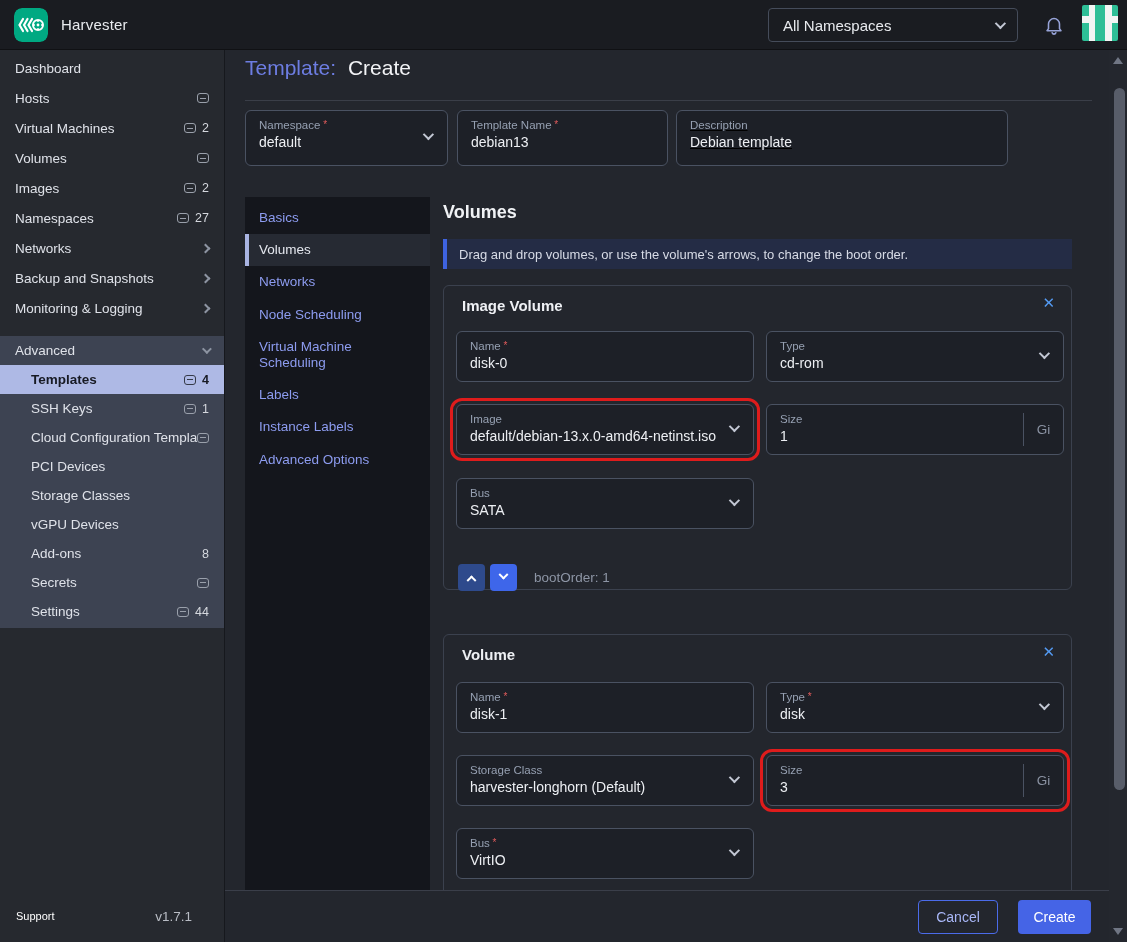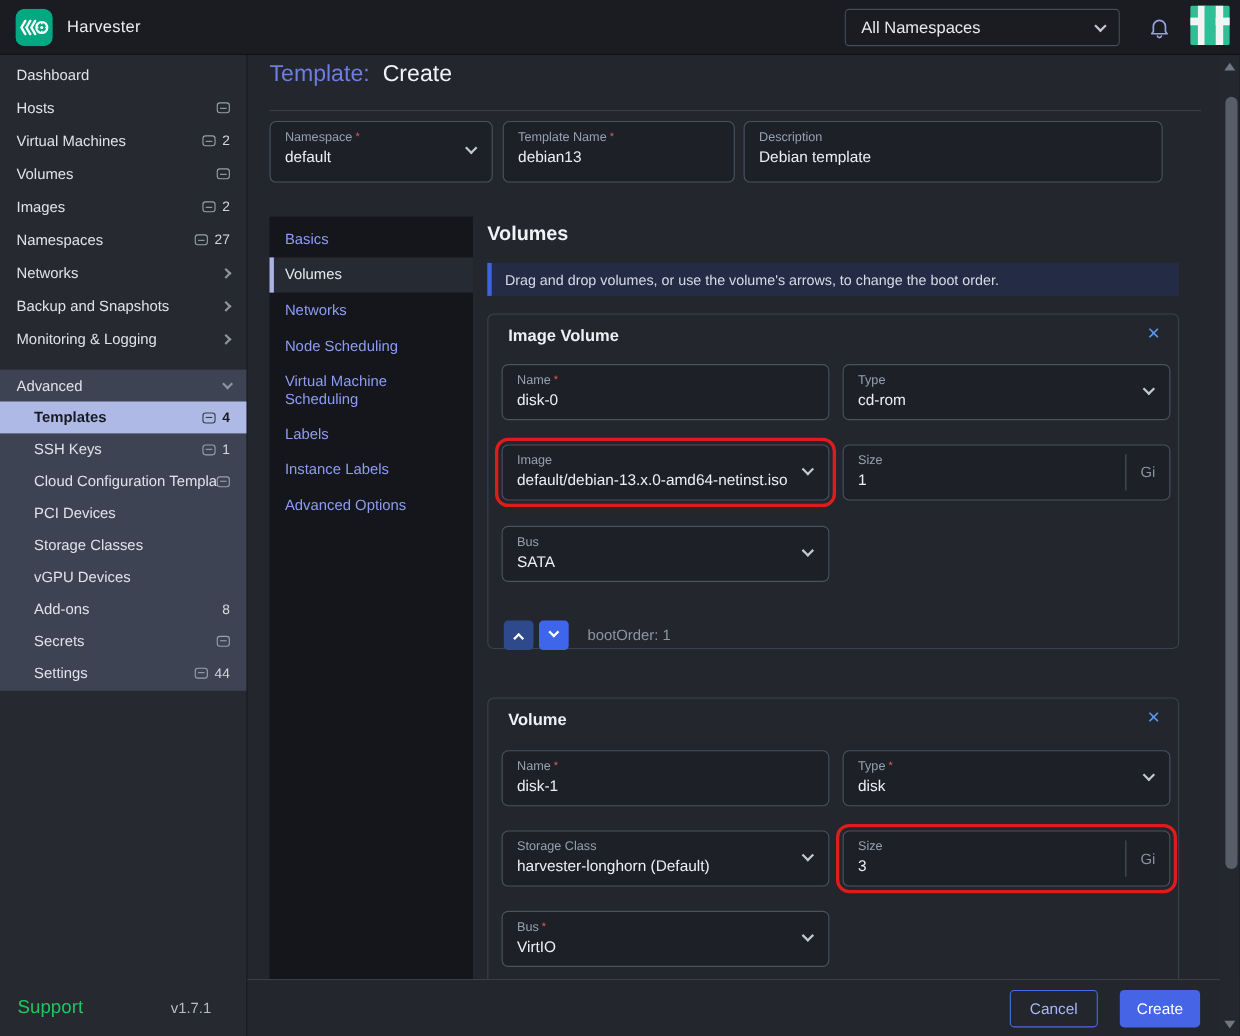--- a/index.html
+++ b/index.html
@@ -35,21 +35,21 @@
   .badge-icon::after { content:""; position:absolute; left:2px; right:2px; top:3.5px; height:1px; background:#9aa0ab; }
   .group { background:#3d4352; margin-top:13px; padding-bottom:2px; }
   .group .s-item { height:29px; }
   .group .child { padding-left:31px; }
   .s-item.selected { background:#aeb9e5; color:#171a23; font-weight:bold; }
   .s-item.selected .count { color:#171a23; font-weight:bold; }
   .s-item.selected .badge-icon { border-color:#353a48; }
   .s-item.selected .badge-icon::after { background:#353a48; }
   .side-footer { position:absolute; left:0; bottom:0; width:225px; height:52px; display:flex; align-items:center;
                  justify-content:space-between; padding:0 33px 0 16px; }
-  .support { color:#22c55e; font-size:17px; cursor:pointer; }
+  .support { color:#ffffff; font-size:11px; cursor:pointer; }
   .version { color:#b9bdc5; font-size:13.5px; }
 
   
   .page-title { position:absolute; left:245px; top:56px; font-size:21px; }
   .page-title .pfx { color:#6d7de2; }
   .page-title .act { color:#f2f3f6; margin-left:6px; }
   .title-hr { position:absolute; left:245px; top:100px; width:847px; height:1px; background:#3a3e48; }
 
   .field { position:absolute; background:#1d2027; border:1px solid #4a5262; border-radius:6px; padding:8px 13px 0 13px; }
   .f-label { font-size:11.5px; color:#96a0b2; white-space:nowrap; }
@@ -234,21 +234,21 @@
 
   <div class="field" style="left:245px; top:110px; width:203px; height:56px;">
     <div class="f-label required">Namespace</div>
     <div class="f-value">default</div>
     <span class="chev down"></span>
   </div>
   <div class="field" style="left:457px; top:110px; width:211px; height:56px;">
     <div class="f-label required">Template Name</div>
     <div class="f-value">debian13</div>
   </div>
-  <div class="field" style="left:676px; top:110px; width:381px; height:56px;">
+  <div class="field" style="left:676px; top:110px; width:332px; height:56px;text-decoration:underline;">
     <div class="f-label">Description</div>
     <div class="f-value">Debian template</div>
   </div>
 
   <div class="tabnav">
     <div class="tab">Basics</div>
     <div class="tab selected">Volumes</div>
     <div class="tab">Networks</div>
     <div class="tab">Node Scheduling</div>
     <div class="tab" style="width:150px;">Virtual Machine Scheduling</div>

